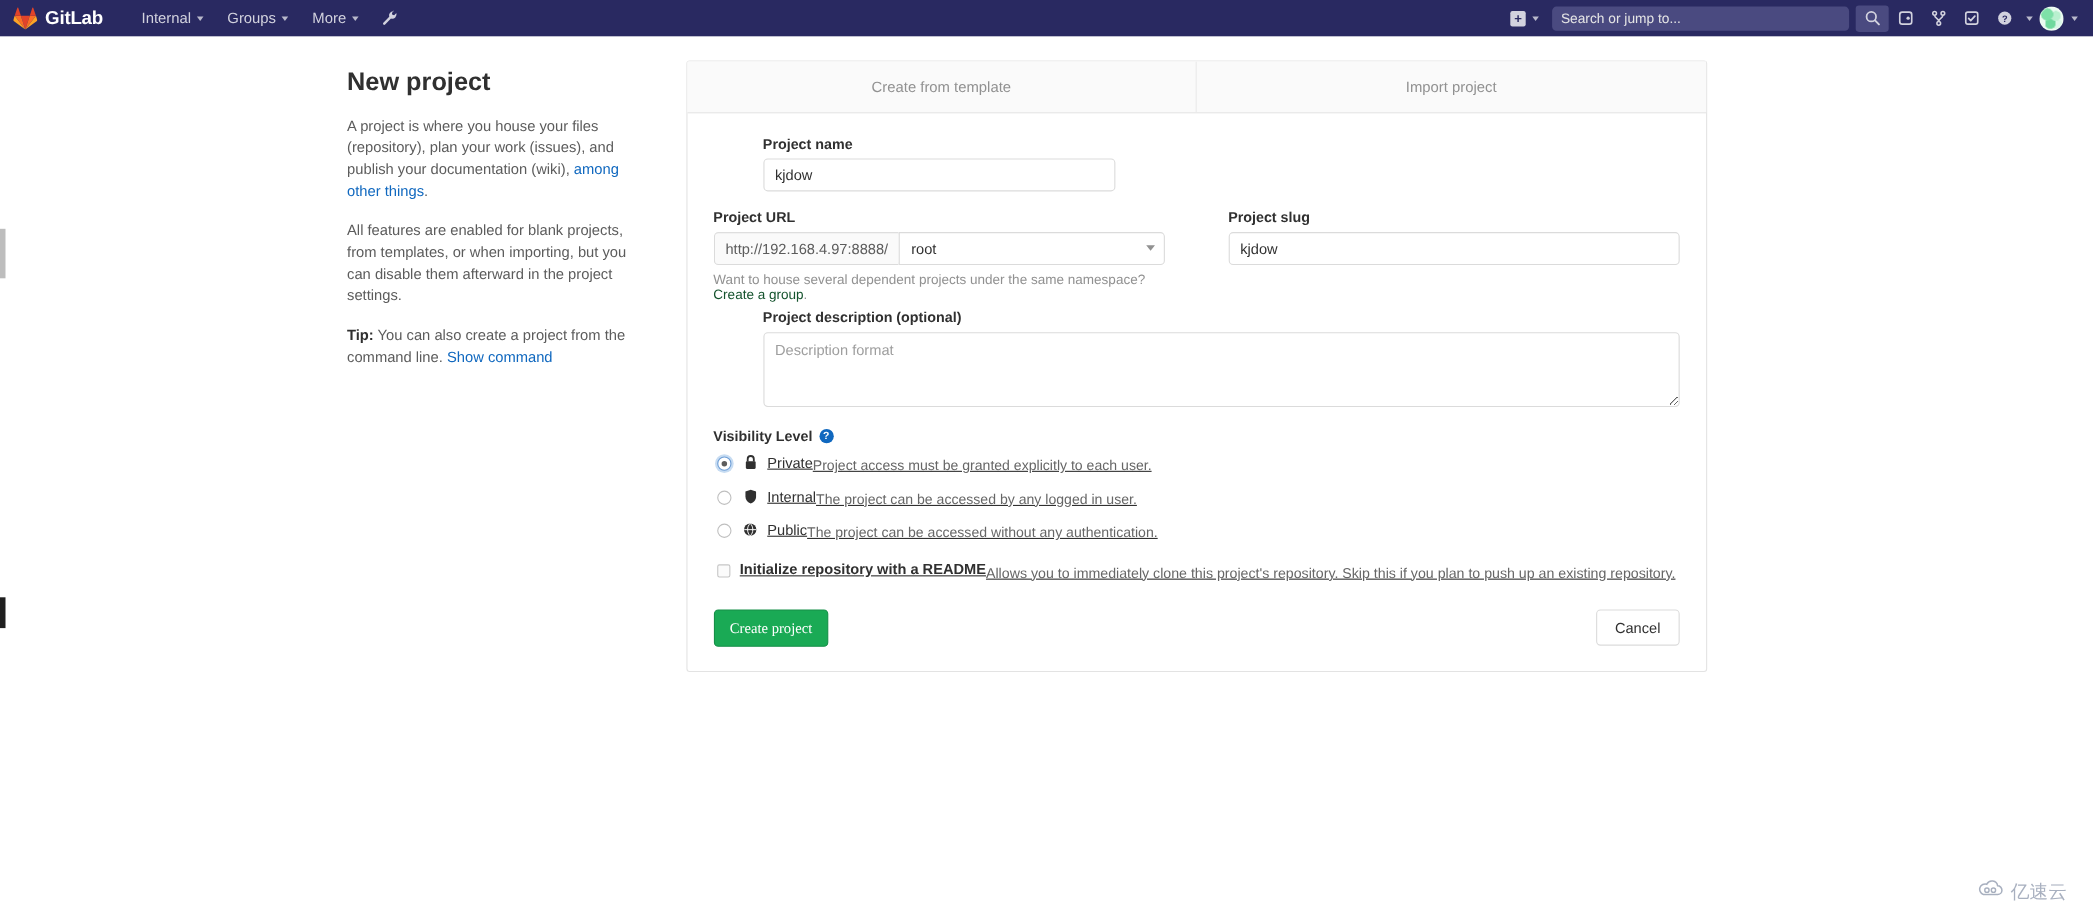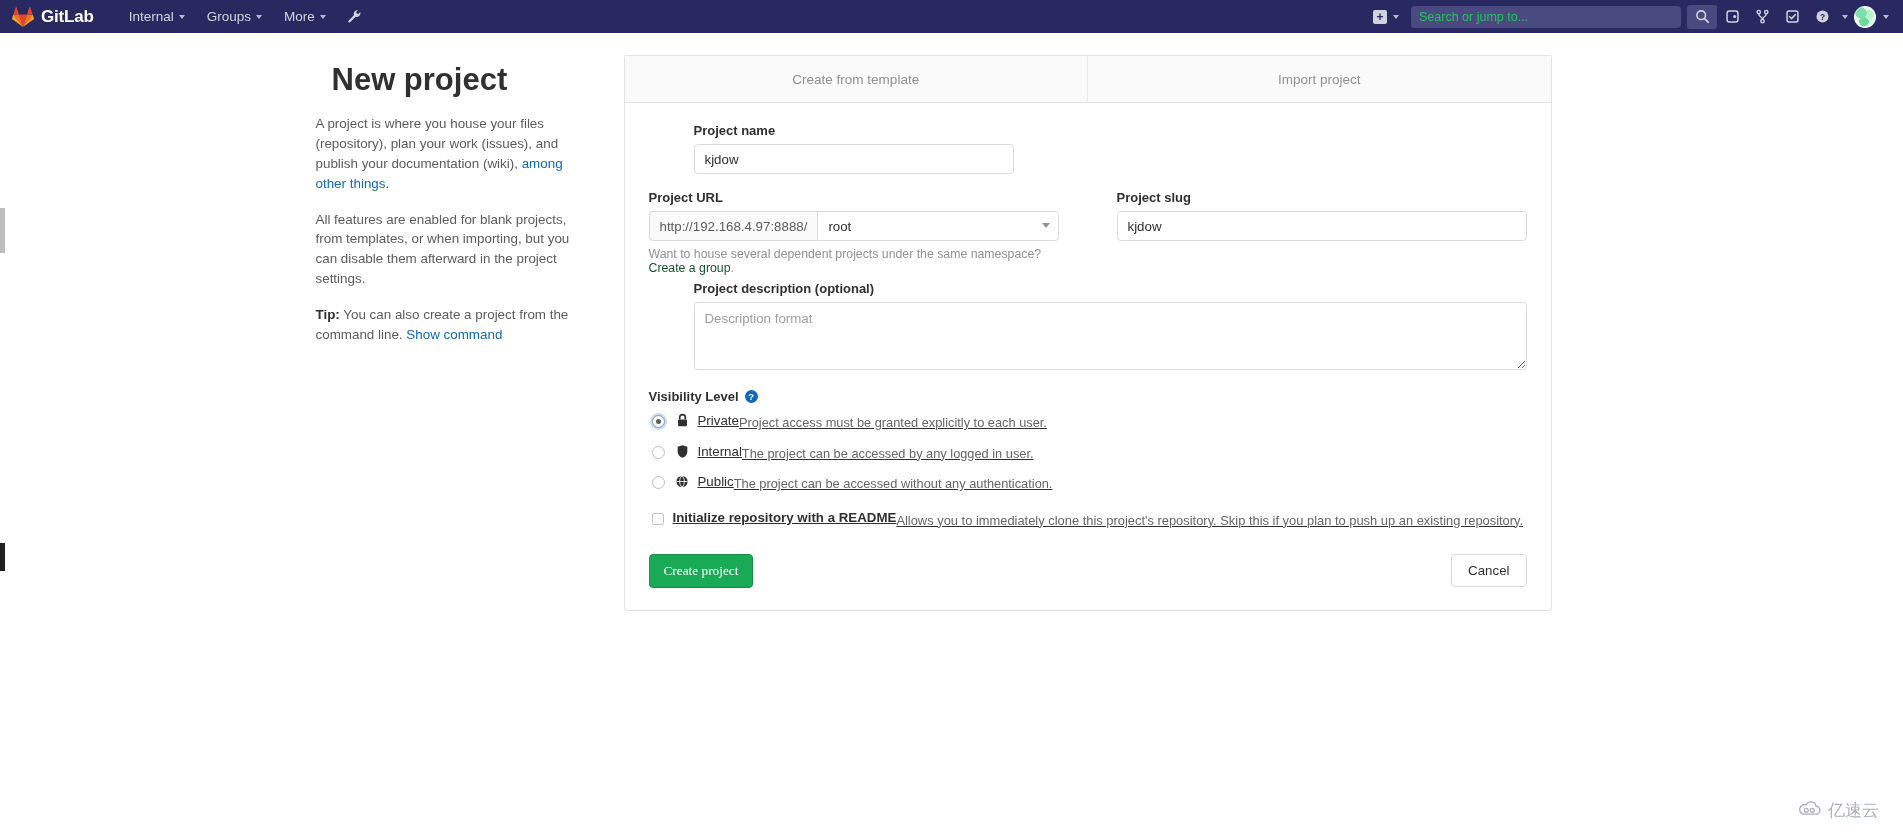--- a/index.html
+++ b/index.html
@@ -48,21 +48,21 @@
   }
   .plus-square{
     width:14px; height:14px; border-radius:2px; background:#d2d2de; color:#292961;
     display:flex; align-items:center; justify-content:center; font-size:12px; font-weight:700; line-height:1;
   }
   .search-box{
     width:270px; height:22px; background:#4a4a80; border-radius:4px;
     display:flex; align-items:center; padding:0 8px; margin-right:6px; cursor:text;
     position:relative;
   }
-  .search-box .ph{ color:#22c55e; font-size:12.5px; }
+  .search-box .ph{ color:#e5e5e5; font-size:12.5px; }
   .nav-icon{
     width:30px; height:33px; display:flex; align-items:center; justify-content:center;
     color:#d2d2de; cursor:pointer;
   }
   .nav-icon svg{ display:block; }
   .nav-icon.active{ background:#4a4a80; border-radius:3px; height:24px; }
   .help-wrap,.avatar-wrap{ display:flex; align-items:center; color:#d2d2de; cursor:pointer; }
   .avatar{
     width:22px; height:22px; border-radius:50%; margin-left:6px;
     background:
@@ -88,21 +88,21 @@
     align-items:flex-start;
   }
 
   
   #intro{
     width:300px;
     padding-right:28px;
     padding-top:6px;
   }
   #intro h1{
-    font-size:31px; font-weight:600; color:#303030; margin:0 16px 16px; line-height:1.2;
+    font-size:23px; font-weight:600; color:#303030; margin:0 0 16px; line-height:1.2;
   }
   #intro p{
     font-size:13.4px; line-height:1.48; color:#5c5c5c; margin:0 0 16px;
   }
   #intro a{ color:#1068bf; text-decoration:none; }
   #intro b{ color:#303030; font-weight:700; }
 
   
   #card{
     width:928px;

